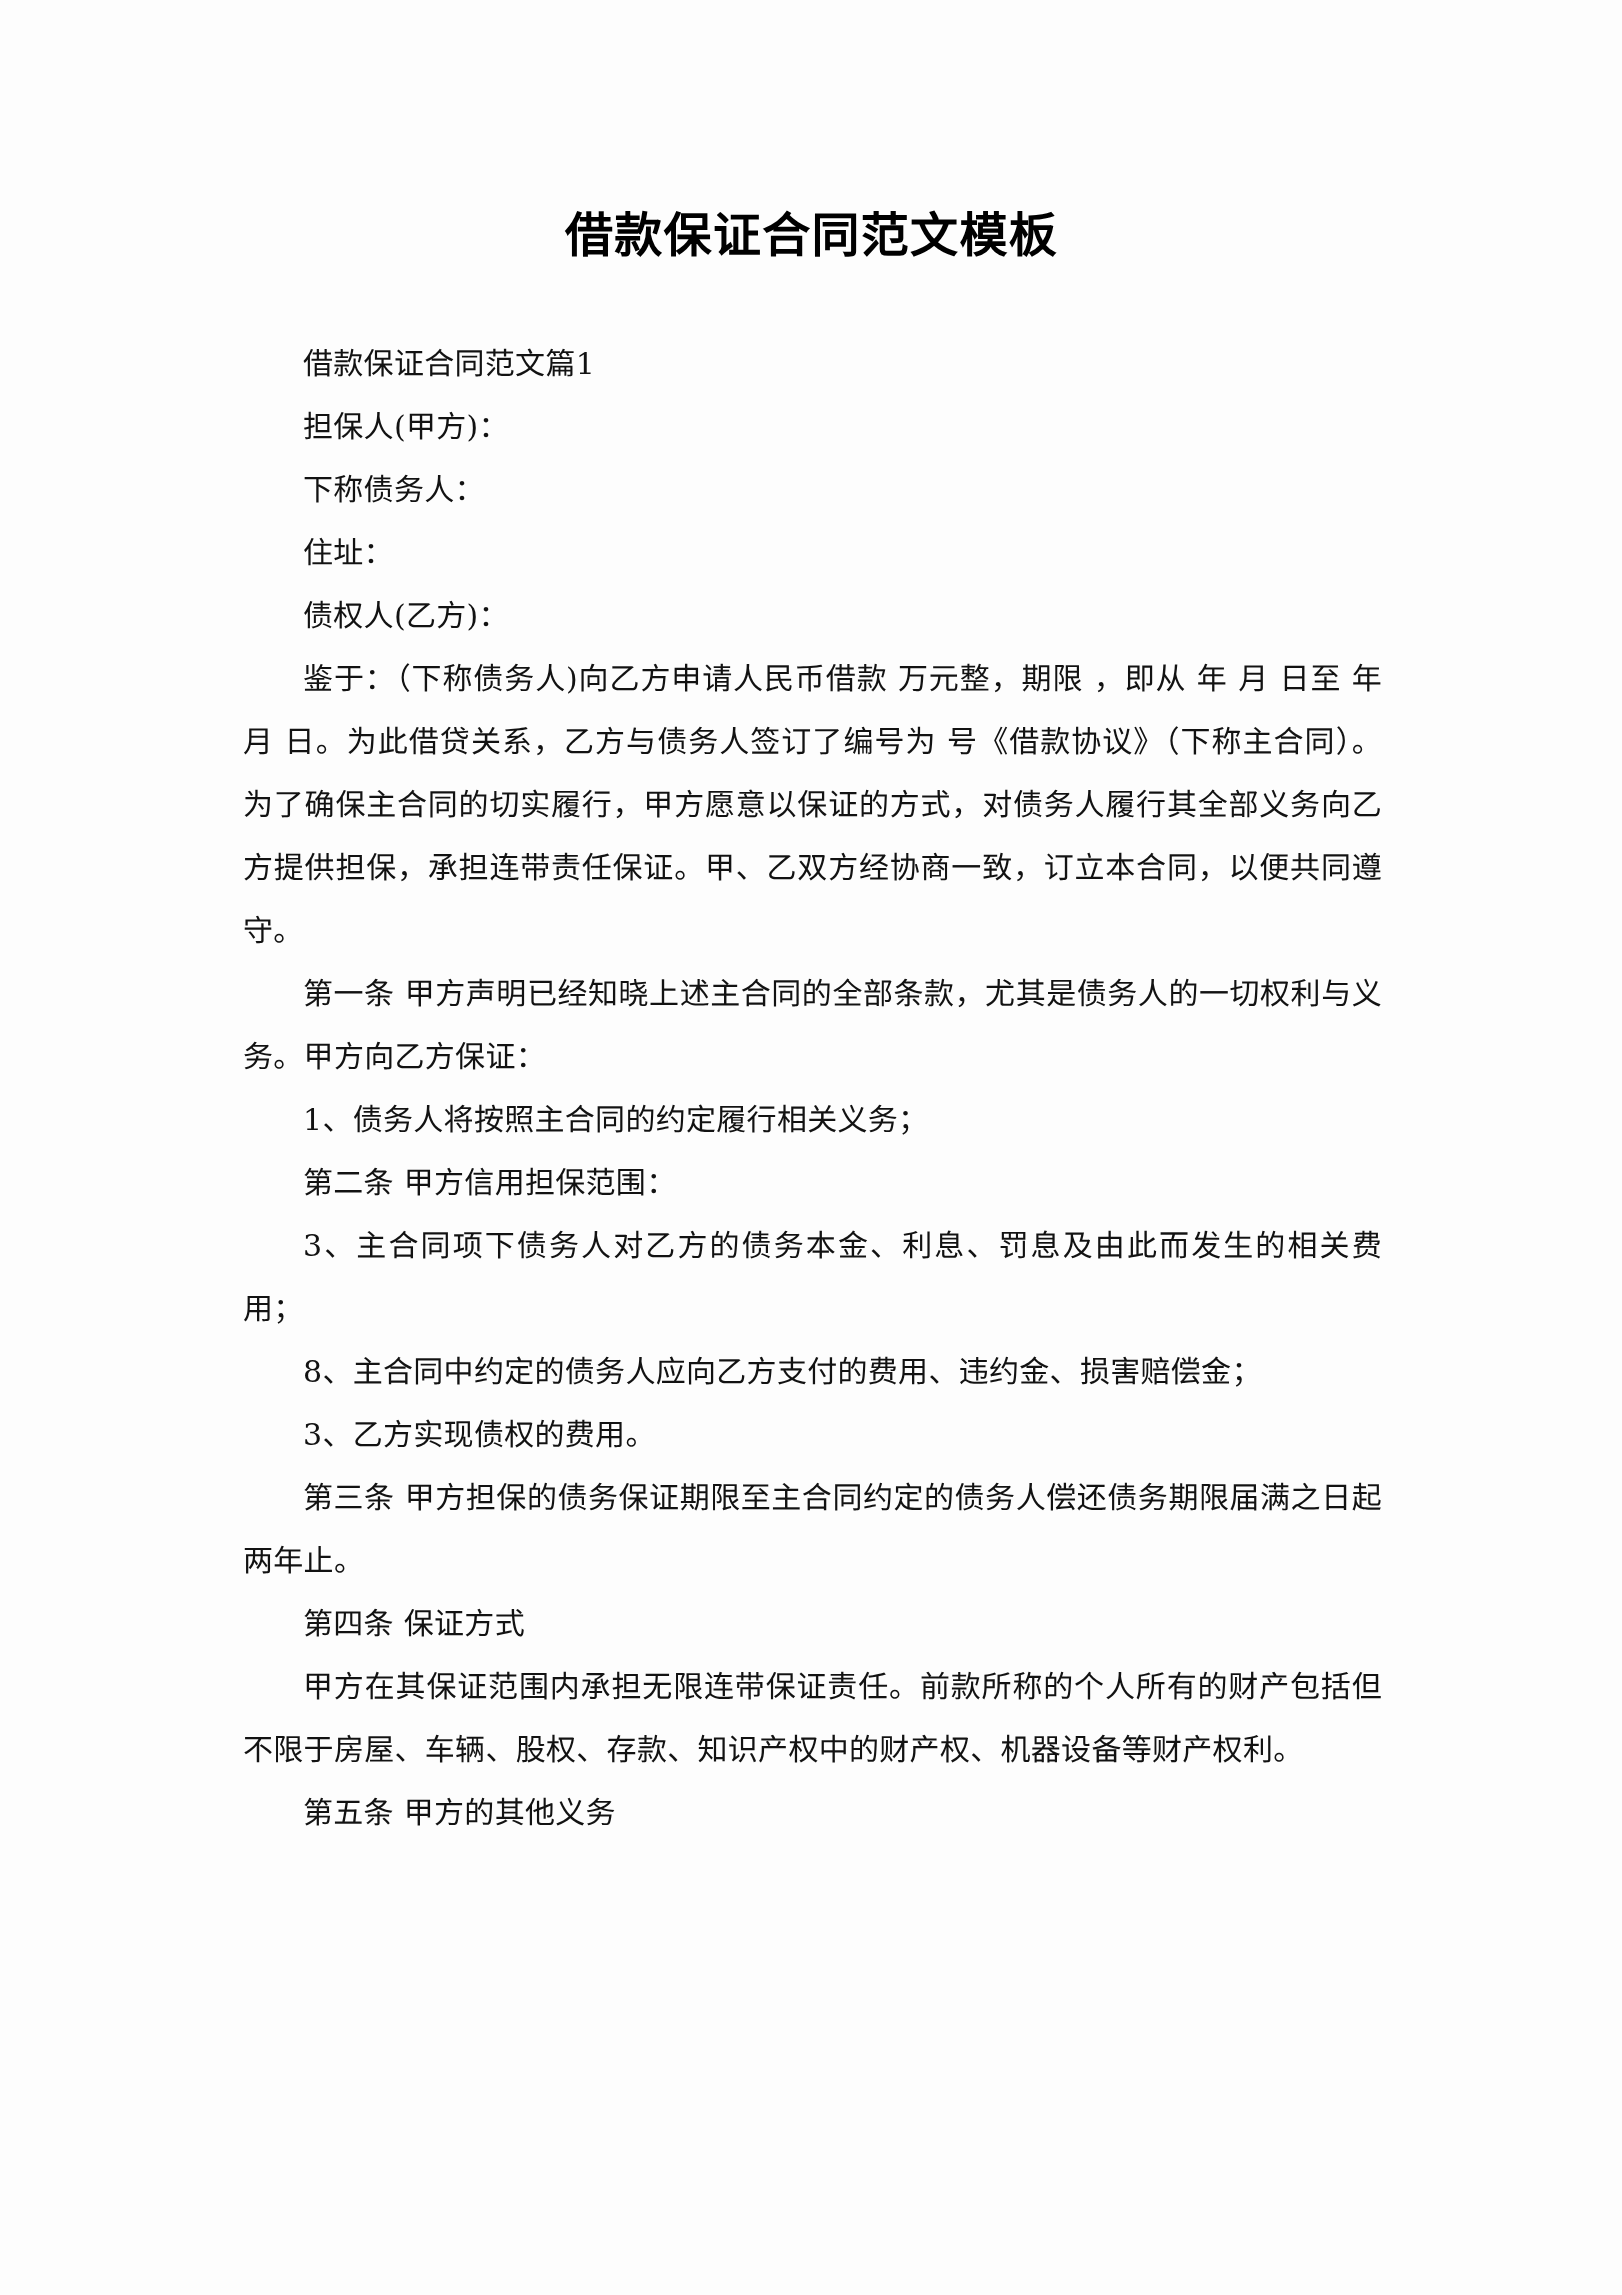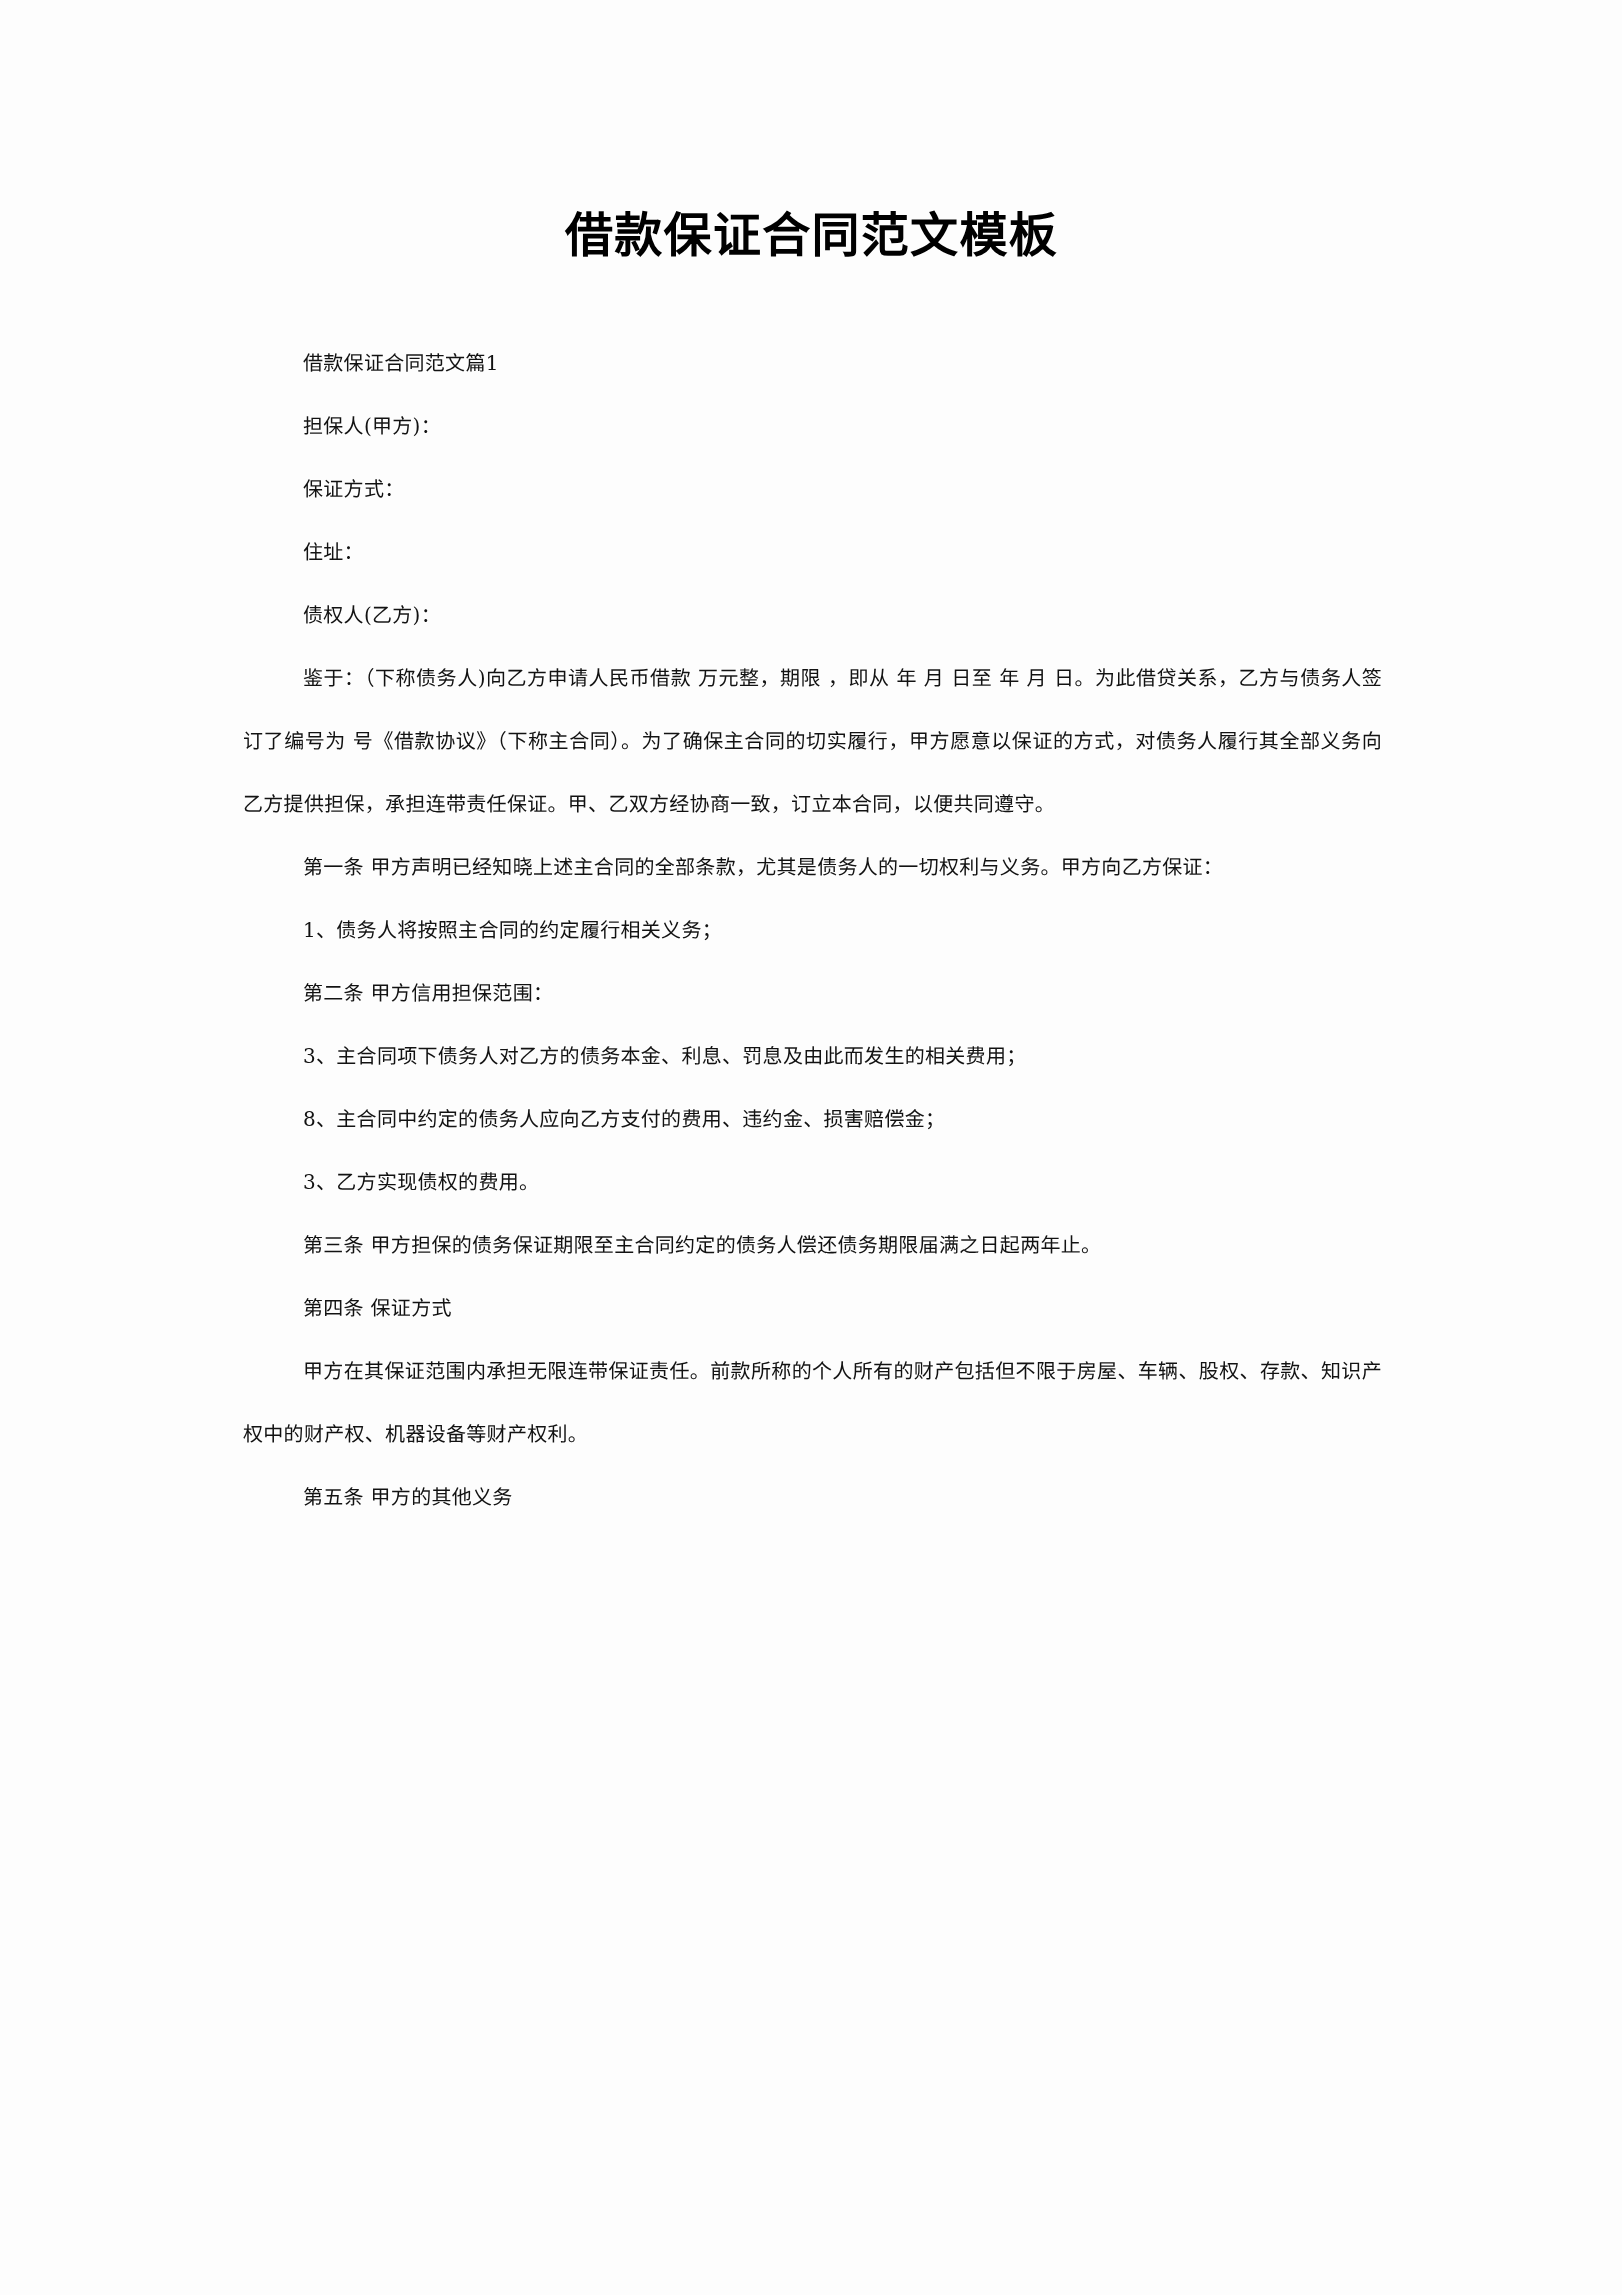--- a/index.html
+++ b/index.html
@@ -37,21 +37,21 @@
 
   
   .body-block {
     position: absolute;
     left: 243px;
     top: 332px;
     width: 1139px;
   }
 
   .para {
-    font-size: 20px;
+    font-size: 30px;
     line-height: 63px;
     text-align: justify;
     text-justify: inter-ideograph;
     text-indent: 60px;
     margin: 0;
     letter-spacing: 0.3px;
     word-break: break-all;
     color: #121212;
   }
 
@@ -68,21 +68,21 @@
 <div class="page">
 
   <h1 class="doc-title">借款保证合同范文模板</h1>
 
   <div class="body-block">
 
     <p class="para field">借款保证合同范文篇1</p>
 
     <p class="para field">担保人(甲方)：</p>
 
-    <p class="para field">保证方式：</p>
+    <p class="para field">下称债务人：</p>
 
     <p class="para field">住址：</p>
 
     <p class="para field">债权人(乙方)：</p>
 
     <p class="para">鉴于：（下称债务人)向乙方申请人民币借款 万元整，期限 ，即从 年 月 日至 年 月 日。为此借贷关系，乙方与债务人签订了编号为 号《借款协议》（下称主合同）。为了确保主合同的切实履行，甲方愿意以保证的方式，对债务人履行其全部义务向乙方提供担保，承担连带责任保证。甲、乙双方经协商一致，订立本合同，以便共同遵守。</p>
 
     <p class="para">第一条  甲方声明已经知晓上述主合同的全部条款，尤其是债务人的一切权利与义务。甲方向乙方保证：</p>
 
     <p class="para">1、债务人将按照主合同的约定履行相关义务；</p>

